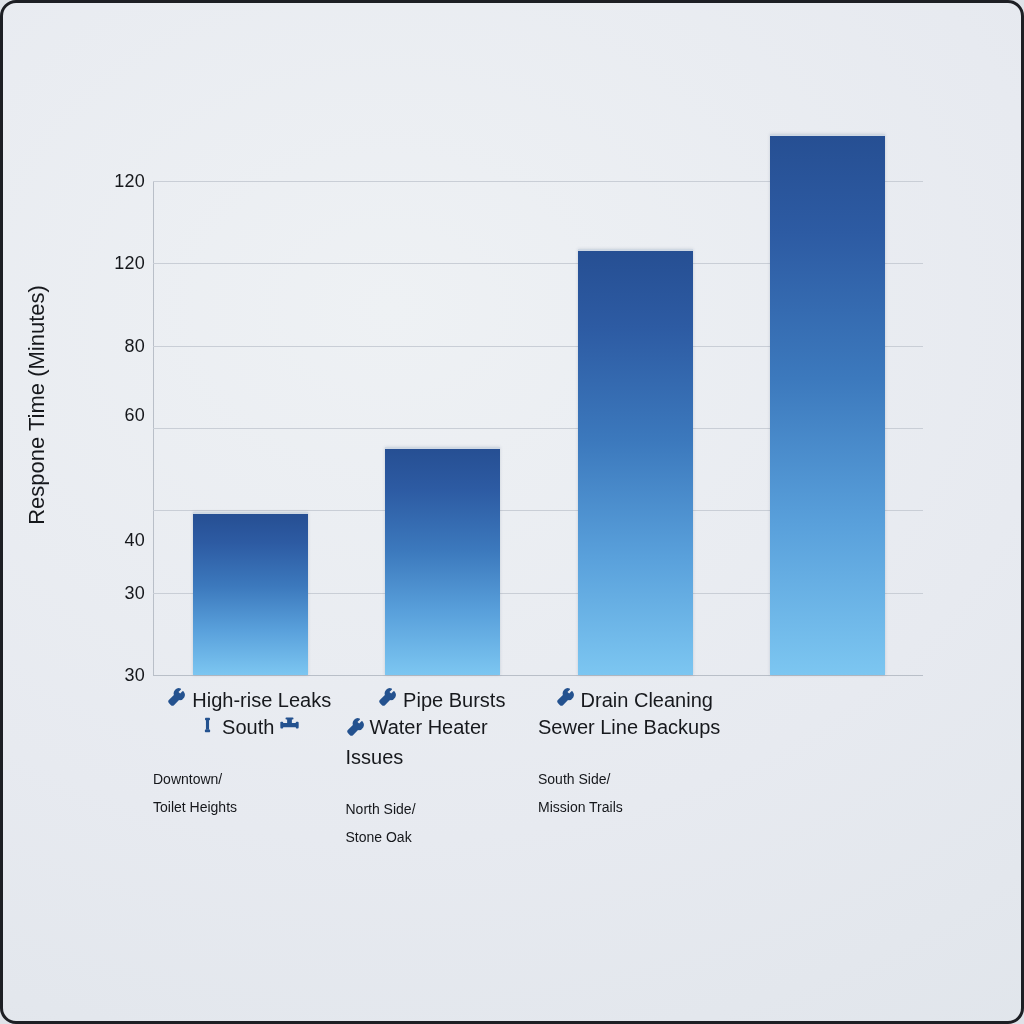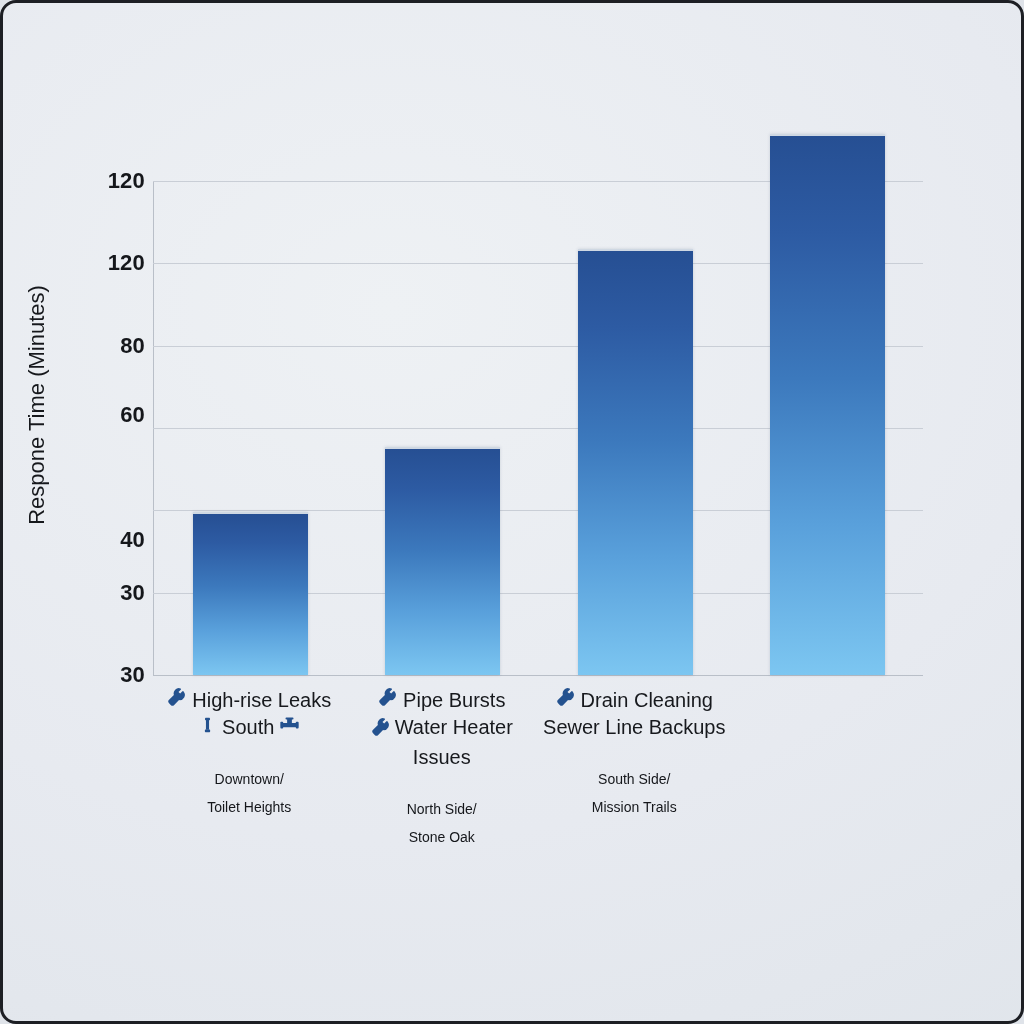--- a/index.html
+++ b/index.html
@@ -26,24 +26,23 @@
   }
   .gridline.baseline{background:#b9bfc8;height:1px;}
   #yaxis-line{
     position:absolute;left:150px;top:178px;width:1px;height:495px;
     background:#b9bfc8;
   }
   
   .ytick{
     position:absolute;right:0;
     transform:translateY(-50%);
-    font-size:22px;color:#15171b;
+    font-size:18px;color:#15171b;
     letter-spacing:.2px;
     white-space:nowrap;
-    font-weight:bold;
   }
   #ylabels{position:absolute;left:0px;top:0;width:142px;height:1024px;}
   
   #yaxis-title{
     position:absolute;
     left:-196px; top:389px;
     width:460px;
     text-align:center;
     font-size:22px;color:#16181c;
     transform:rotate(-90deg);
@@ -55,21 +54,20 @@
     position:absolute;
     bottom:0;
     background:linear-gradient(180deg,#264f93 0%,#2d5ba3 18%,#3c79bd 45%,#59a0db 72%,#7cc6f1 100%);
     border-top:2px solid #cfd8e3;
     box-shadow:0 0 3px rgba(40,60,100,.18);
   }
   
   #xlabels{position:absolute;left:150px;top:684px;width:770px;height:200px;}
   .xgroup{
     position:absolute;top:0;
-    text-align:center;
   }
   .svc-line{
     font-size:20px;color:#17191d;
     line-height:27px;
     white-space:nowrap;
     display:flex;align-items:center;justify-content:center;gap:6px;
   }
   .svc-line.wrap{white-space:normal;display:block;}
   .svc-line.wrap .ico{vertical-align:-3px;margin-right:5px;}
   .ico{display:inline-block;flex:0 0 auto;}

